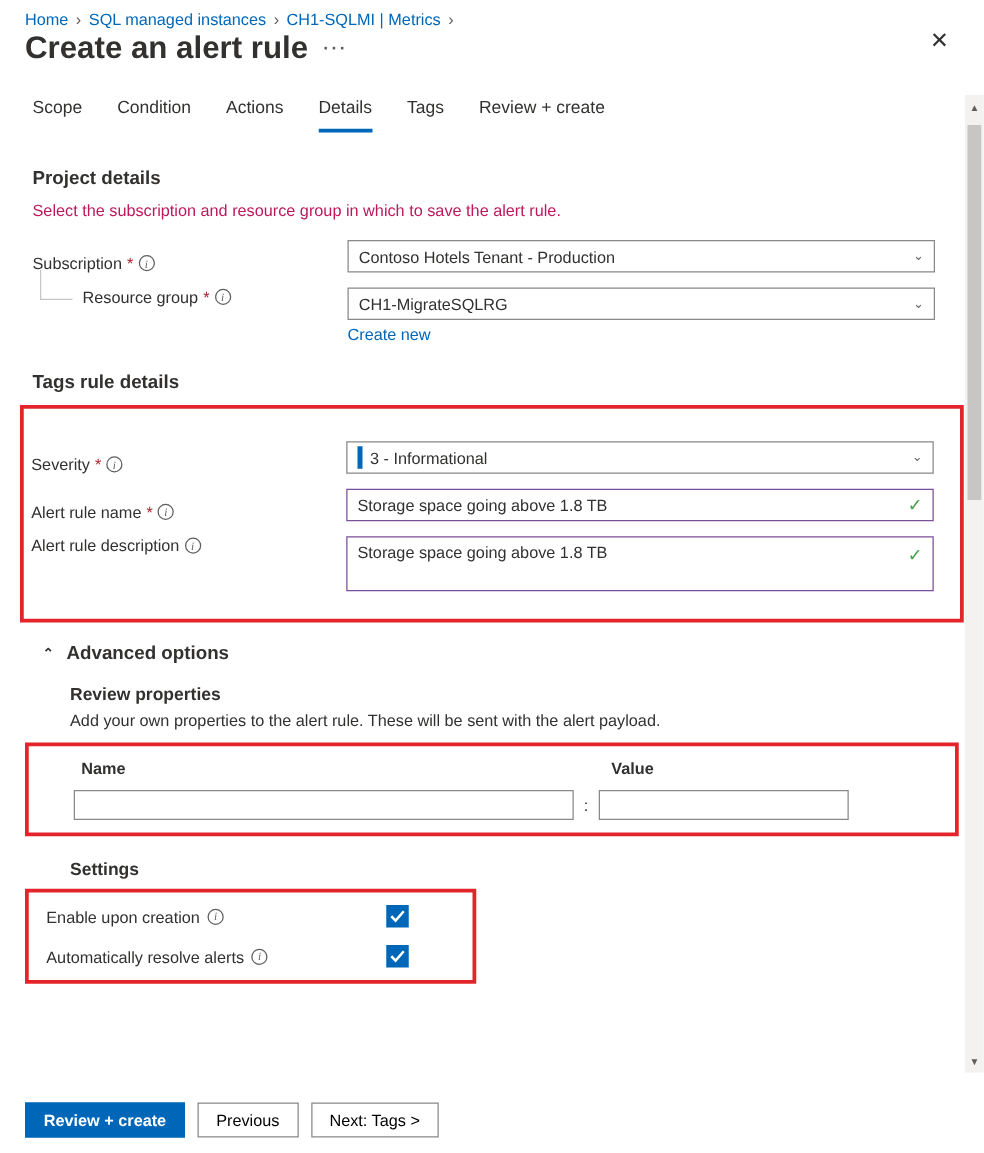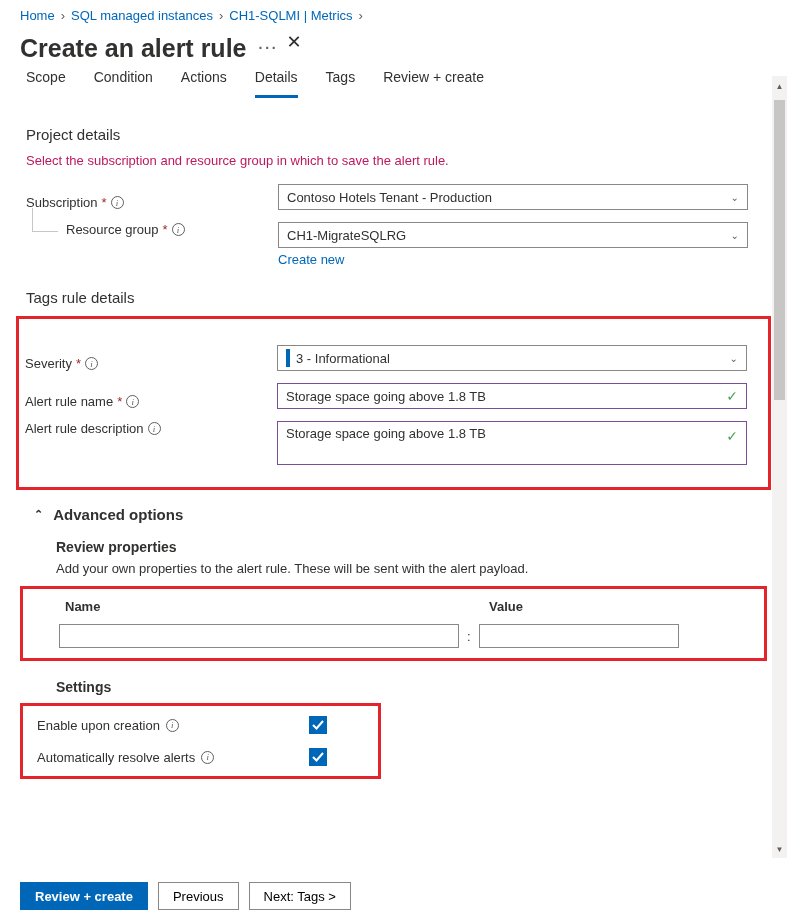--- a/index.html
+++ b/index.html
@@ -16,27 +16,28 @@
   }
   .page {
     padding: 8px 20px 0 20px;
     position: relative;
   }
   .breadcrumb {
     display: flex;
     align-items: flex-end;
     gap: 6px;
     font-size: 13px;
-    margin-bottom: 10px;
   }
   .breadcrumb a { color: #0067b8; text-decoration: none; cursor: pointer; }
   .breadcrumb .sep { color: #605e5c; }
   .title-row {
     display: flex;
     align-items: center;
+    justify-content: space-between;
+    margin-bottom: 18px;
   }
   .title-row h1 {
     font-size: 25px;
     font-weight: 600;
     margin: 0;
     display: flex;
     align-items: center;
     gap: 12px;
   }
   .ellipsis { color: #605e5c; font-size: 14px; letter-spacing: 2px; cursor: pointer; }
@@ -79,21 +80,21 @@
     color: #323130;
     cursor: pointer;
     border-bottom: 3px solid transparent;
   }
   .tab.active {
     border-bottom: 3px solid #0067b8;
     font-weight: 400;
   }
   h3.section {
     font-size: 15px;
-    font-weight: 400;
+    font-weight: 700;
     margin: 0 0 10px 0;
   }
   .helper {
     font-size: 13px;
     color: #be185d;
     margin-bottom: 16px;
   }
   .form-row {
     display: flex;
     align-items: flex-end;

